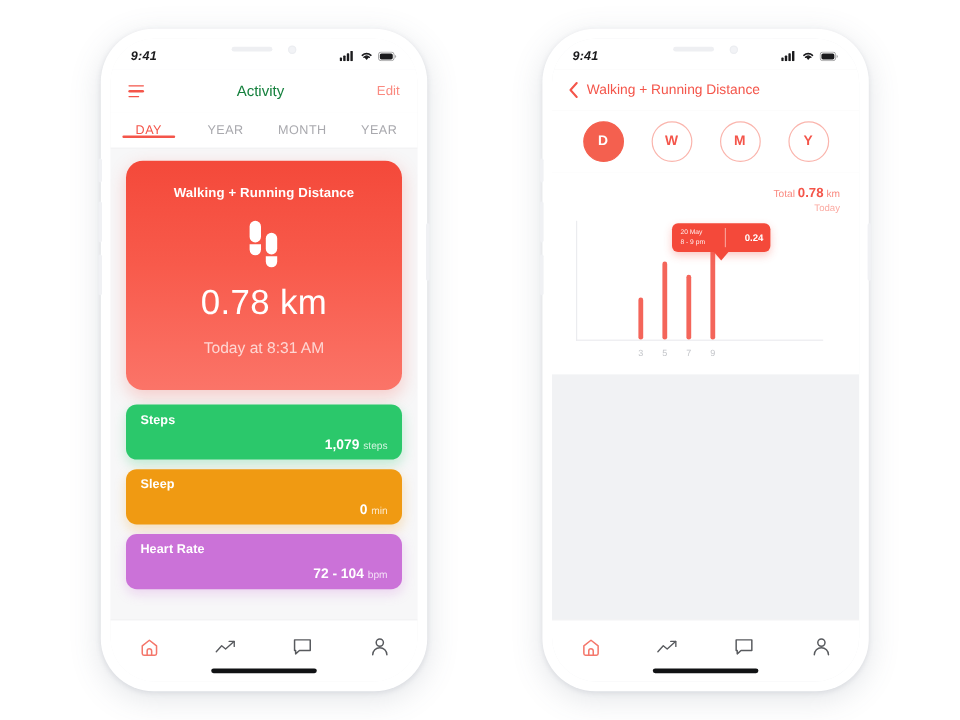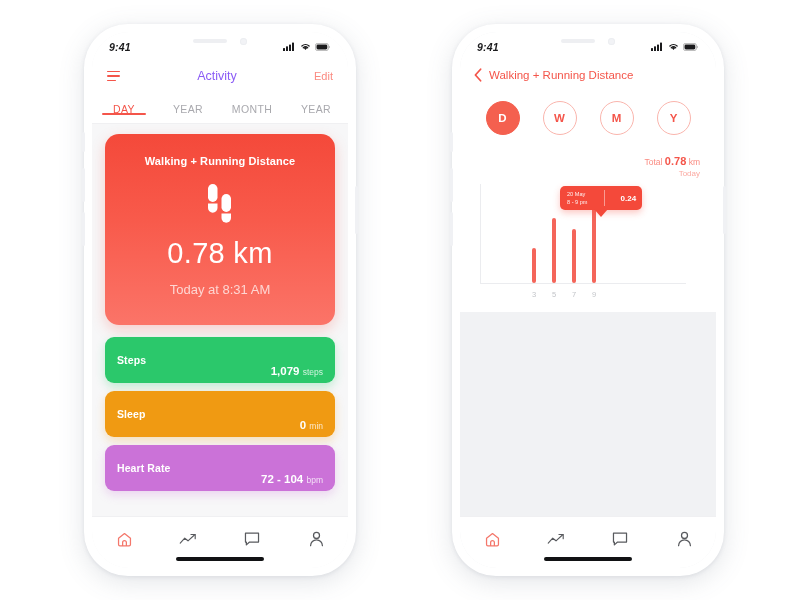--- a/index.html
+++ b/index.html
@@ -61,21 +61,21 @@
     width: 88px; height: 4px; border-radius: 3px; background: #111214; z-index: 30;
   }
 
   
   .p1 .screen { background: #f7f7f8; }
   .navbar1 {
     position: absolute; top: 26px; left: 0; width: 100%; height: 36px;
     background: #ffffff; display: flex; align-items: center;
     justify-content: space-between; padding: 0 15px;
   }
-  .nav-title { font-size: 12.5px; color: #8b5cf6; font-weight: normal; }
+  .nav-title { font-size: 12.5px; color: #15803d; font-weight: normal; }
   .nav-edit  { font-size: 11px; color: #fa8a80; }
   .hamburger { display: flex; flex-direction: column; gap: 3px; cursor: pointer; }
   .hamburger i { display: block; height: 1.6px; border-radius: 1px; background: #f4554a; }
   .hamburger i:nth-child(1) { width: 13px; }
   .hamburger i:nth-child(2) { width: 13px; }
   .hamburger i:nth-child(3) { width: 9px; }
 
   .segbar {
     position: absolute; top: 62px; left: 0; width: 100%; height: 30px;
     background: #ffffff; display: flex; align-items: center;
@@ -101,21 +101,21 @@
     display: flex; flex-direction: column; align-items: center;
     padding-top: 21px;
   }
   .maincard-title { font-size: 11px; color: #ffffff; font-weight: bold; letter-spacing: .1px; }
   .feet { margin-top: 15px; width: 46px; height: 46px; }
   .maincard-value { margin-top: 9px; font-size: 29px; color: #ffffff; letter-spacing: .3px; }
   .maincard-sub { margin-top: 12px; font-size: 13px; color: rgba(255,255,255,.72); }
 
   .statrow {
     position: absolute; left: 13px; width: 230px; height: 46px;
-    border-radius: 9px; padding: 17px 12px;
+    border-radius: 9px; padding: 7px 12px;
   }
   .statrow .label {
     font-size: 10.5px; color: #ffffff; font-weight: bold; letter-spacing: .1px;
   }
   .statrow .valwrap {
     position: absolute; right: 12px; bottom: 6px;
     font-size: 11.5px; color: #ffffff; font-weight: bold;
   }
   .statrow .unit { font-size: 8.5px; font-weight: normal; color: rgba(255,255,255,.78); }
   .sr-steps { top: 212px; background: #2bc86b; box-shadow: 0 4px 10px rgba(43,200,107,.26); }

